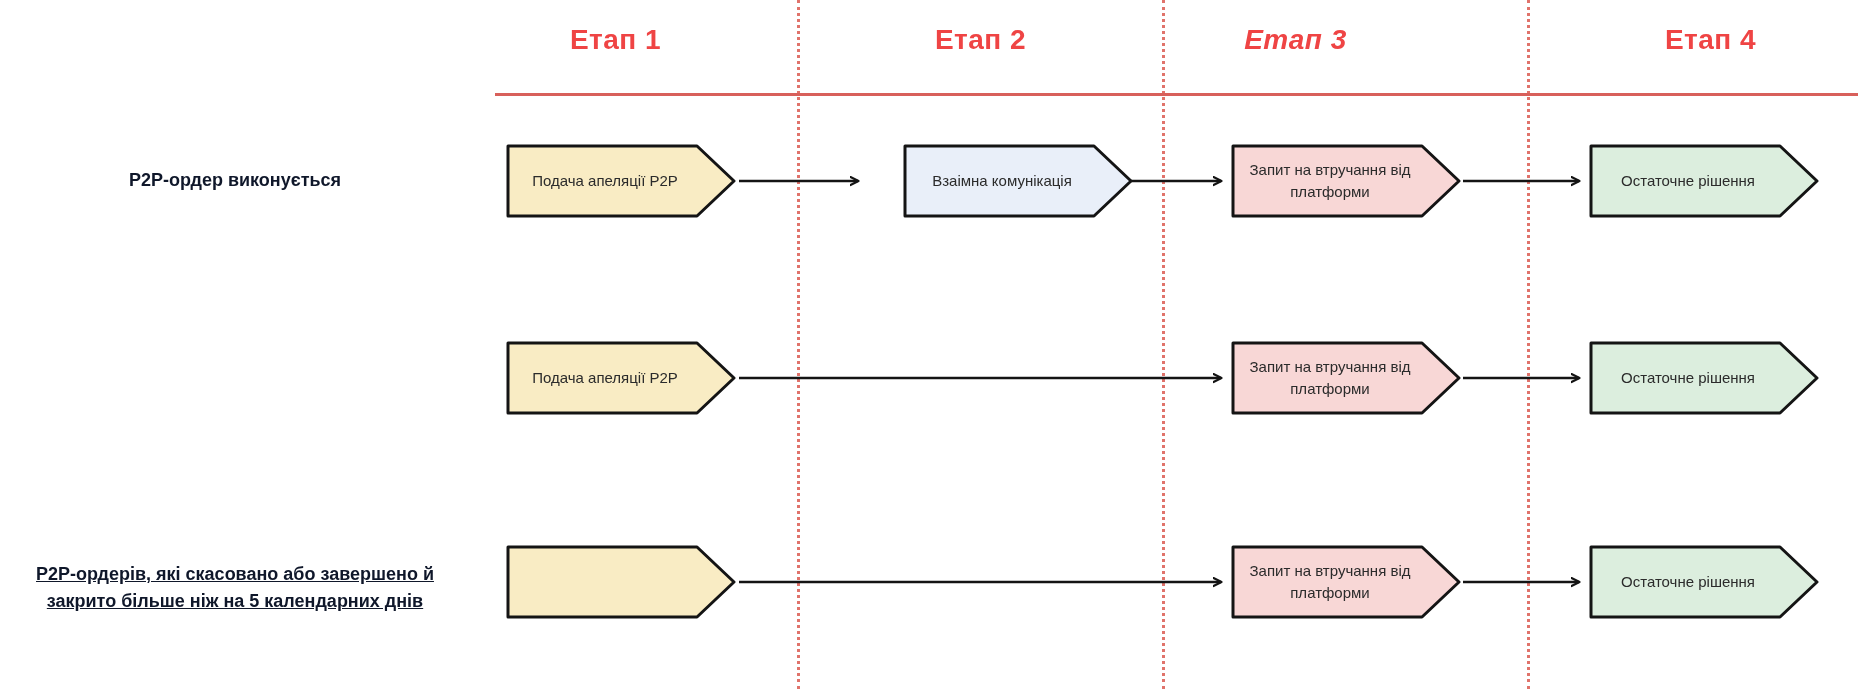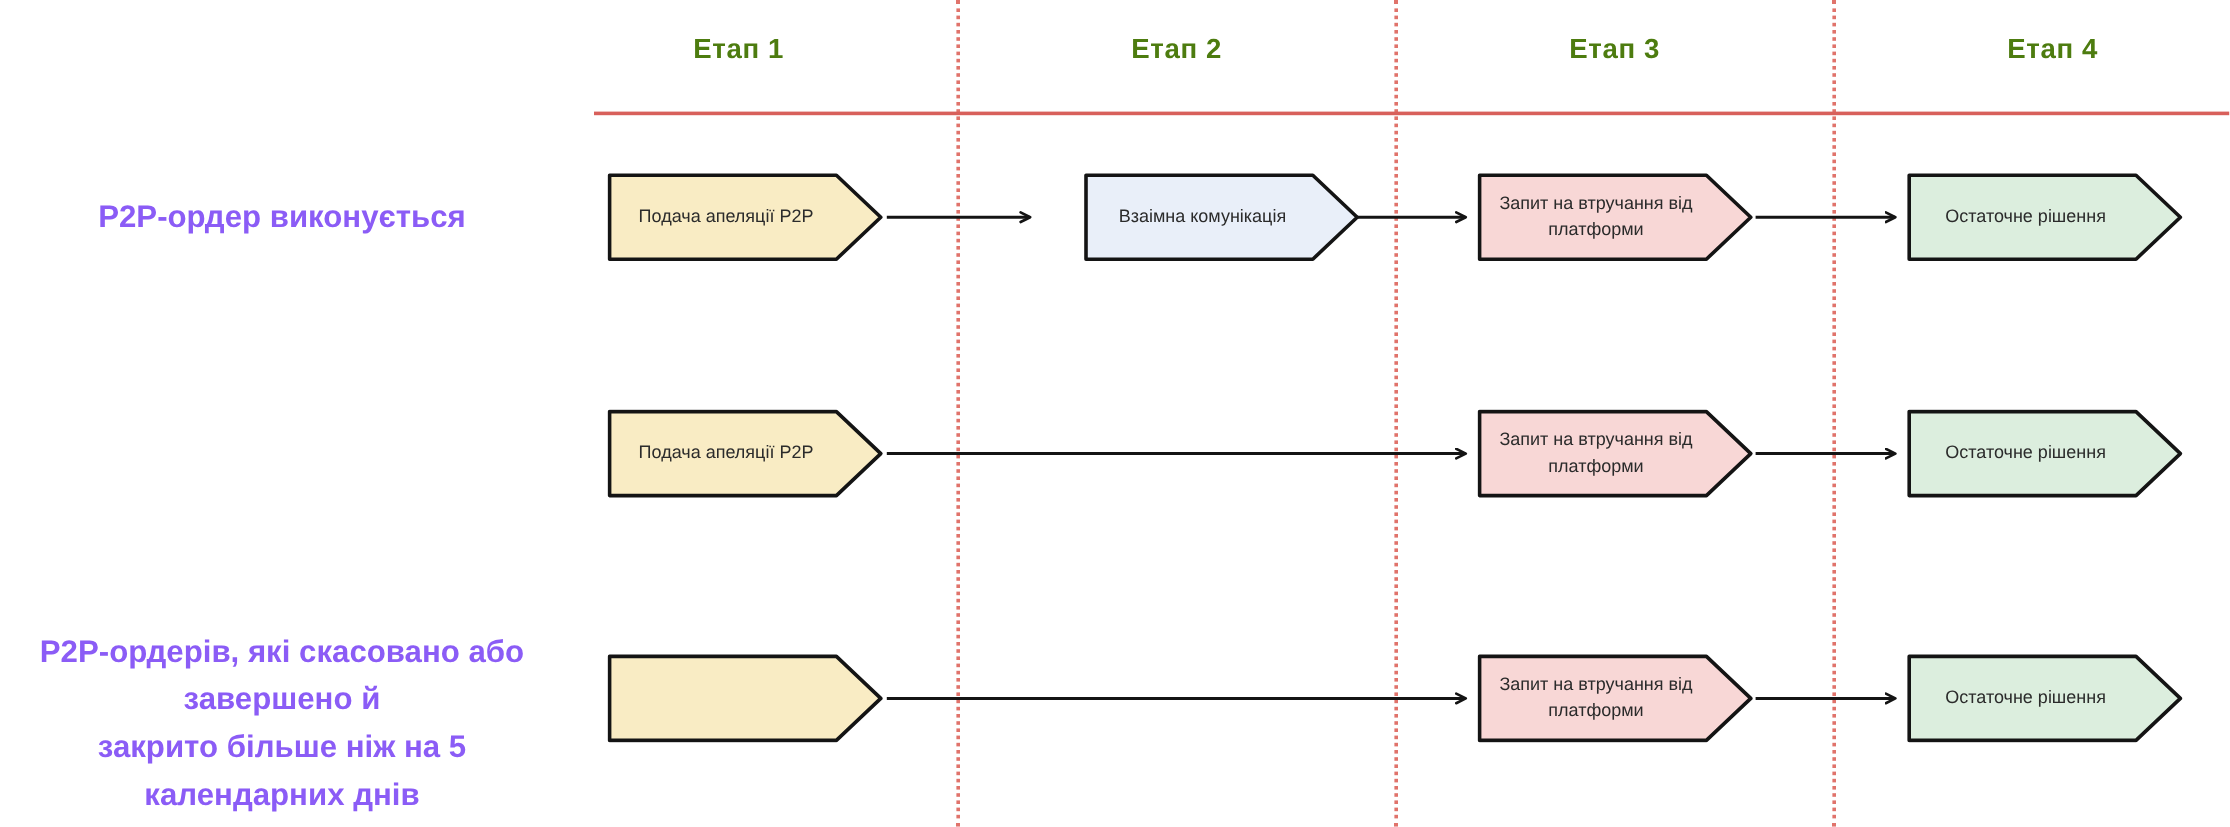--- a/index.html
+++ b/index.html
@@ -20,22 +20,22 @@
   }
   
   .stage-header {
     position: absolute;
     top: 18px;
     height: 44px;
     width: 365px;
     display: flex;
     align-items: center;
     justify-content: center;
-    color: #4d7c0f;
-    font-size: 23px;
+    color: #ef4444;
+    font-size: 28px;
     font-weight: bold;
     letter-spacing: 0.5px;
   }
   .header-rule {
     position: absolute;
     top: 93px;
     left: 495px;
     right: 0;
     height: 3px;
     background: #d8605b;
@@ -44,23 +44,23 @@
   .row-label {
     position: absolute;
     left: 10px;
     width: 450px;
     height: 74px;
     display: flex;
     flex-direction: column;
     align-items: center;
     justify-content: center;
     font-weight: bold;
-    font-size: 26px;
+    font-size: 18px;
     line-height: 1.52;
-    color: #8b5cf6;
+    color: #0f172a;
     text-align: center;
   }
   
   .chev {
     position: absolute;
     width: 230px;
     height: 74px;
   }
   .chev-svg { position: absolute; left: 0; top: 0; }
   .chev-label {
@@ -82,21 +82,21 @@
 <body>
 
 <div class="canvas">
 
   <div class="divider" style="left:797px;"></div>
   <div class="divider" style="left:1162px;"></div>
   <div class="divider" style="left:1527px;"></div>
 
   <div class="stage-header" style="left:433px;">Етап 1</div>
   <div class="stage-header" style="left:798px;">Етап 2</div>
-  <div class="stage-header" style="left:1163px;">Етап 3</div>
+  <div class="stage-header" style="left:1113px;font-style:italic;">Етап 3</div>
   <div class="stage-header" style="left:1528px;">Етап 4</div>
   <div class="header-rule"></div>
 
   <svg class="arrows" width="1858" height="689" viewBox="0 0 1858 689">
     <defs>
       <marker id="ah" markerWidth="12" markerHeight="12" refX="8.5" refY="5" orient="auto" markerUnits="userSpaceOnUse">
         <path d="M1,1 L9,5 L1,9" fill="none" stroke="#141414" stroke-width="2.2" stroke-linecap="round" stroke-linejoin="round"></path>
       </marker>
     </defs>
     <g stroke="#141414" stroke-width="2.5">
@@ -106,21 +106,21 @@
       <line x1="739" y1="378" x2="1221" y2="378" marker-end="url(#ah)"></line>
       <line x1="1463" y1="378" x2="1579" y2="378" marker-end="url(#ah)"></line>
       <line x1="739" y1="582" x2="1221" y2="582" marker-end="url(#ah)"></line>
       <line x1="1463" y1="582" x2="1579" y2="582" marker-end="url(#ah)"></line>
     </g>
   </svg>
 
   <div class="row-label" style="top:144px;">
     <span>P2P-ордер виконується</span>
   </div>
-  <div class="row-label" style="top:566px;">
+  <div class="row-label" style="top:551px;text-decoration:underline;">
     <span>P2P-ордерів, які скасовано або завершено й</span>
     <span>закрито більше ніж на 5 календарних днів</span>
   </div>
 
   <div class="chev" style="left:506px; top:144px;">
     <svg class="chev-svg" width="230" height="74" viewBox="0 0 230 74">
       <polygon points="2,2 191,2 228,37 191,72 2,72" stroke="#141414" stroke-width="3" stroke-linejoin="round" fill="#f9ecc4"></polygon>
     </svg>
     <div class="chev-label">Подача апеляції P2P</div>
   </div>

